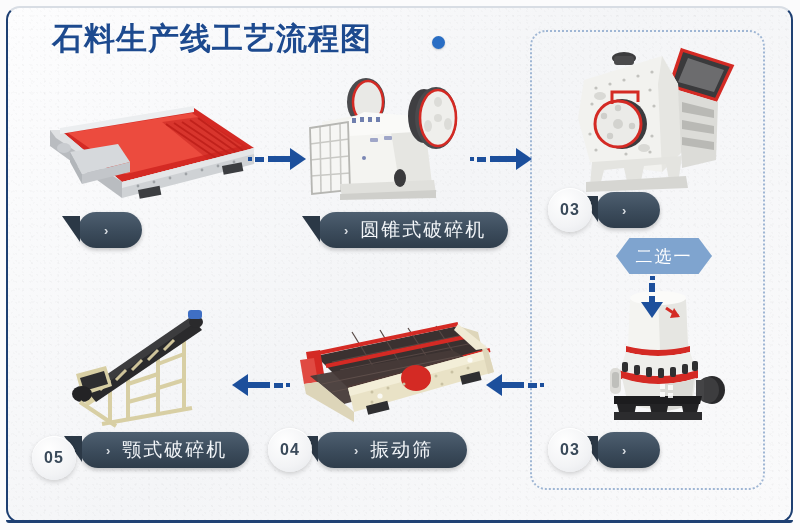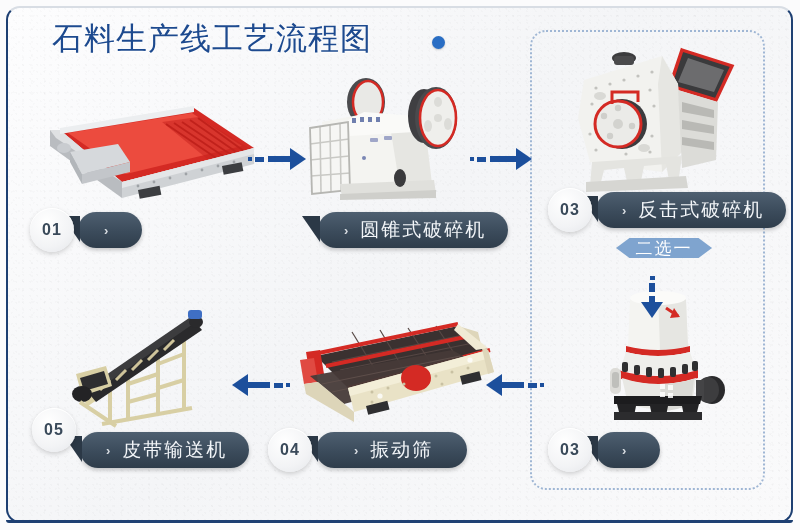--- a/index.html
+++ b/index.html
@@ -27,21 +27,21 @@
     background-size:7px 7px,9px 9px,11px 11px,13px 13px,auto;
   }
   #frame:after{
     content:"";position:absolute;left:-2px;right:-2px;bottom:-2px;height:3px;
     background:#1d3f72;border-radius:0 0 14px 14px;
   }
 
   
   #title{
     position:absolute;left:52px;top:18px;
-    font-size:31px;font-weight:normal;color:#1d4a8f;
+    font-size:31px;font-weight:bold;color:#1d4a8f;
     letter-spacing:1px;
     text-shadow:0 1px 0 rgba(255,255,255,.9);
     white-space:nowrap;
   }
   #title-dot{
     position:absolute;left:432px;top:36px;width:13px;height:13px;
     border-radius:50%;background:#2a6ec4;
     box-shadow:0 1px 2px rgba(0,0,0,.2);
   }
 
@@ -96,21 +96,21 @@
   .arrow.down .dot{width:5px;height:4px;margin:0 0 3px 0;}
   .arrow.down .dash{width:6px;height:9px;margin:0 0 4px 0;}
   .arrow.down .shaft{width:6px;height:0;}
   .arrow.down .head{
     border-width:16px 11px 0 11px;
     border-color:#1c4f9c transparent transparent transparent;
   }
 
   
   #hex{
-    position:absolute;left:616px;top:238px;width:96px;height:20px;
+    position:absolute;left:616px;top:238px;width:96px;height:36px;
     background:#7fa4cf;
     clip-path:polygon(14% 0,86% 0,100% 50%,86% 100%,14% 100%,0 50%);
     display:flex;align-items:center;justify-content:center;
     color:#ffffff;font-size:17px;letter-spacing:2px;z-index:6;
     box-shadow:0 1px 2px rgba(0,0,0,.12);
   }
 
   
   .machine{position:absolute;}
 
@@ -291,21 +291,20 @@
         <ellipse cx="34" cy="52" rx="6" ry="4"></ellipse>
         <ellipse cx="78" cy="104" rx="6" ry="4"></ellipse>
       </g>
     </svg>
   </div>
 
   <div class="badge" style="left:548px;top:188px;">03</div>
   <div class="tag" style="left:596px;top:192px;">
     <span class="tail"></span>
     <span class="chev">›</span>
-    <span>反击式破碎机</span>
   </div>
 
   <div id="hex">二选一</div>
 
   <div class="arrow down" style="left:641px;top:276px;">
     <span class="dot"></span>
       <span class="dash"></span>
     <span class="shaft" style="height:6px"></span>
       <span class="head"></span>
   </div>
@@ -471,38 +470,37 @@
       <ellipse cx="16" cy="90" rx="10" ry="8" fill="#232325"></ellipse>
       <ellipse cx="130" cy="18" rx="7" ry="6" fill="#2a2a2c"></ellipse>
 
       <rect x="122" y="6" width="14" height="9" rx="3" fill="#3f6fc4"></rect>
 
       <line x1="36" y1="120" x2="126" y2="104" stroke="#d8cfa4" stroke-width="4"></line>
       <line x1="14" y1="98" x2="50" y2="122" stroke="#d8cfa4" stroke-width="4"></line>
     </svg>
   </div>
 
-  <div class="badge" style="left:30px;top:208px;">01</div>
   <div class="tag" style="left:78px;top:212px;">
     <span class="tail"></span>
     <span class="chev">›</span>
   </div>
 
   <div class="tag" style="left:318px;top:212px;">
     <span class="tail"></span>
     <span class="chev">›</span>
     <span>圆锥式破碎机</span>
   </div>
 
   <div class="badge" style="left:268px;top:428px;text-align:center;">04</div>
   <div class="tag" style="left:316px;top:432px;padding:0 34px 0 38px;">
     <span class="tail"></span>
     <span class="chev">›</span>
     <span>振动筛</span>
   </div>
 
-  <div class="badge" style="left:32px;top:408px;">05</div>
+  <div class="badge" style="left:32px;top:436px;">05</div>
   <div class="tag" style="left:80px;top:432px;">
     <span class="tail"></span>
     <span class="chev">›</span>
-    <span>皮带输送机</span>
+    <span>颚式破碎机</span>
   </div>
 </div>
 
 </body></html>

